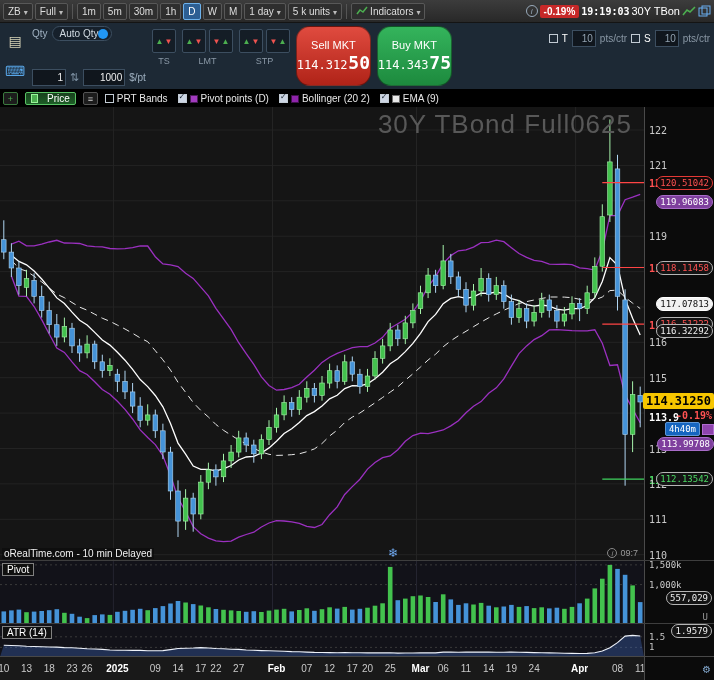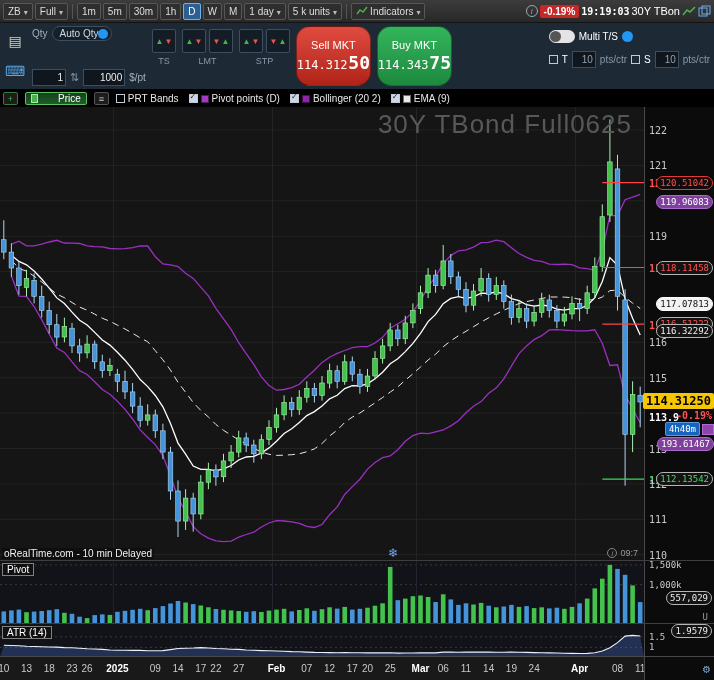--- a/index.html
+++ b/index.html
@@ -53,21 +53,21 @@
   .chk{width:9px;height:9px;border:1px solid #c2cbd4;background:transparent;display:inline-block;cursor:pointer;position:relative}
   .chk.on{background:#cdd6e4}
   .chk.on::after{content:"✓";position:absolute;left:0px;top:-3px;font-size:8px;color:#17222e}
 
   
   .row3{display:flex;align-items:center;gap:7px;height:17px;background:#000;padding:0 3px}
   .mini{width:15px;height:13px;background:#1c1c1c;border:1px solid #555;border-radius:2px;color:#ccc;font-size:9px;display:inline-flex;align-items:center;justify-content:center;cursor:pointer}
   .mini.green{color:#4caf50;border-color:#3b7a3f}
   .mini.green::before{content:"+"}
   .mini.list::before{content:"≡"}
-  .pricebtn{height:13px;background:linear-gradient(#35914171,#1d5e27);border:1px solid #58c264;border-radius:2px;color:#fff;font-size:10px;display:inline-flex;align-items:center;gap:20px;padding:0 5px;cursor:pointer}
+  .pricebtn{height:13px;background:linear-gradient(#35914171,#1d5e27);border:1px solid #58c264;border-radius:2px;color:#fff;font-size:10px;display:inline-flex;align-items:center;gap:9px;padding:0 5px;cursor:pointer}
   .candle-glyph{width:7px;height:9px;background:linear-gradient(#4caf50,#4caf50);border:1px solid #9af59a;display:inline-block}
   #ind-list{display:flex;align-items:flex-end;gap:10px}
   .ind-item{display:inline-flex;align-items:center;gap:3px;cursor:pointer;color:#e8e8e8}
   .swatch{width:8px;height:8px;display:inline-block;border:1px solid #00000088}
 
   
   .panel{position:absolute;left:0;width:714px}
   #chart-panel{top:107px;height:453px}
   #vol-panel{top:560px;height:63px;border-top:1px solid #3e3e3e}
   #atr-panel{top:623px;height:33px;border-top:1px solid #3e3e3e}
@@ -215,27 +215,20 @@
     </div>
     <button class="bigbtn sell">
       <span class="blab">Sell MKT</span>
       <span class="bprice"><span>114.312</span><span class="bps">50</span></span>
     </button>
     <button class="bigbtn buy">
       <span class="blab">Buy MKT</span>
       <span class="bprice"><span>114.343</span><span class="bps">75</span></span>
     </button>
     <div class="ocol right">
-      <div class="mrow">
-        <span class="toggle">
-            <span class="knob"></span>
-          </span>
-        <span class="lab white">Multi T/S</span>
-        <span class="bluedot"></span>
-      </div>
       <div class="mrow">
         <span class="chk"></span>
         <span class="lab white">T</span>
         <input class="inp w22" value="10" style="">
         <span class="lab dim">pts/ctr</span>
         <span class="chk"></span>
         <span class="lab white">S</span>
         <input class="inp w22" value="10" style="">
         <span class="lab dim">pts/ctr</span>
       </div>
@@ -480,21 +473,21 @@
       <span class="snow"></span>
     </div>
     <div class="yaxis" id="yaxis-main">
       <div id="last-block" style="top: 286.069px;">
         <div class="tag-yellow">114.31250</div>
         <div class="chg">-0.19%</div>
         <div class="cdrow">
           <span class="tag-blue">4h40m</span>
           <span class="pchip"></span>
         </div>
-        <div class="tag tag-purple">193.61467</div>
+        <div class="tag tag-purple">113.99708</div>
       </div>
     <span class="ylab" style="top: 18.0039px;">122</span>
         <span class="ylab" style="top: 53.3945px;">121</span>
         <span class="ylab" style="color: rgb(255, 82, 82); font-weight: bold; top: 71.0898px;">120.5</span>
         <span class="ylab" style="top: 124.176px;">119</span>
         <span class="ylab" style="color: rgb(255, 82, 82); font-weight: bold; top: 156.027px;">118.1</span>
         <span class="ylab" style="color: rgb(255, 82, 82); font-weight: bold; top: 212.652px;">116.5</span>
         <span class="ylab" style="top: 230.348px;">116</span>
         <span class="ylab" style="top: 265.738px;">115</span>
         <span class="ylab" style="color: rgb(255, 255, 255); font-weight: bold; top: 304.668px;">113.9</span>

